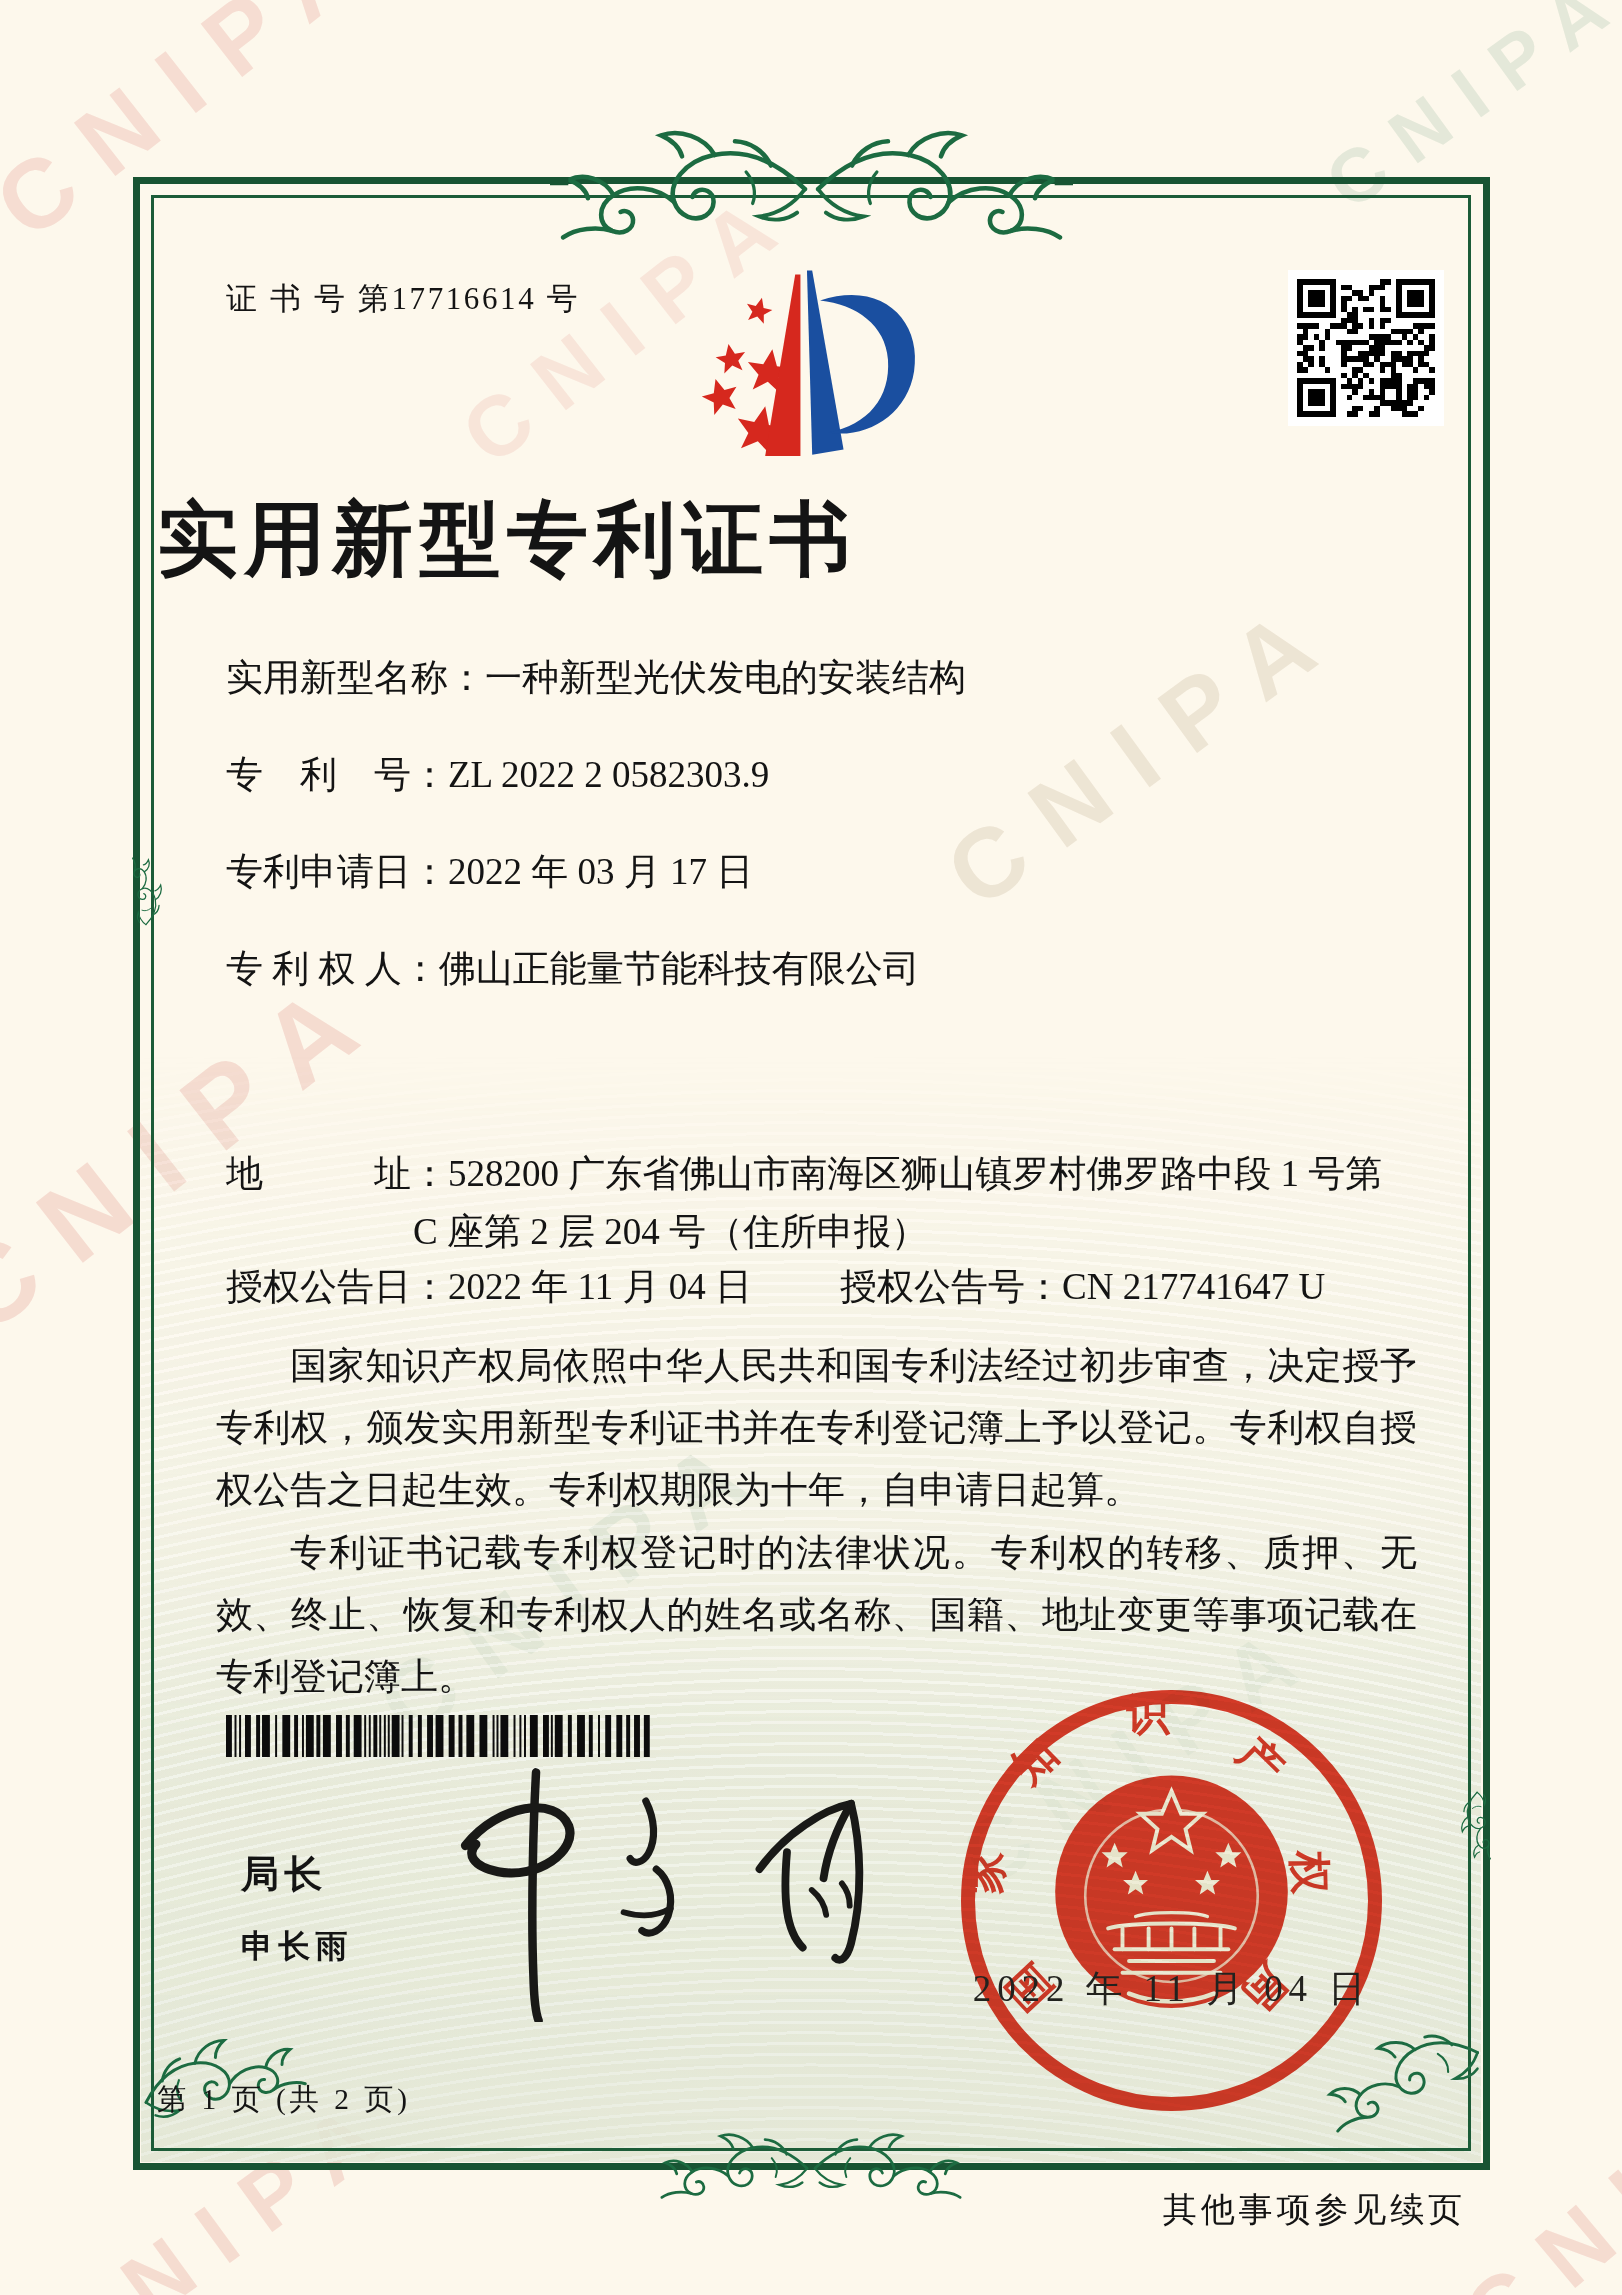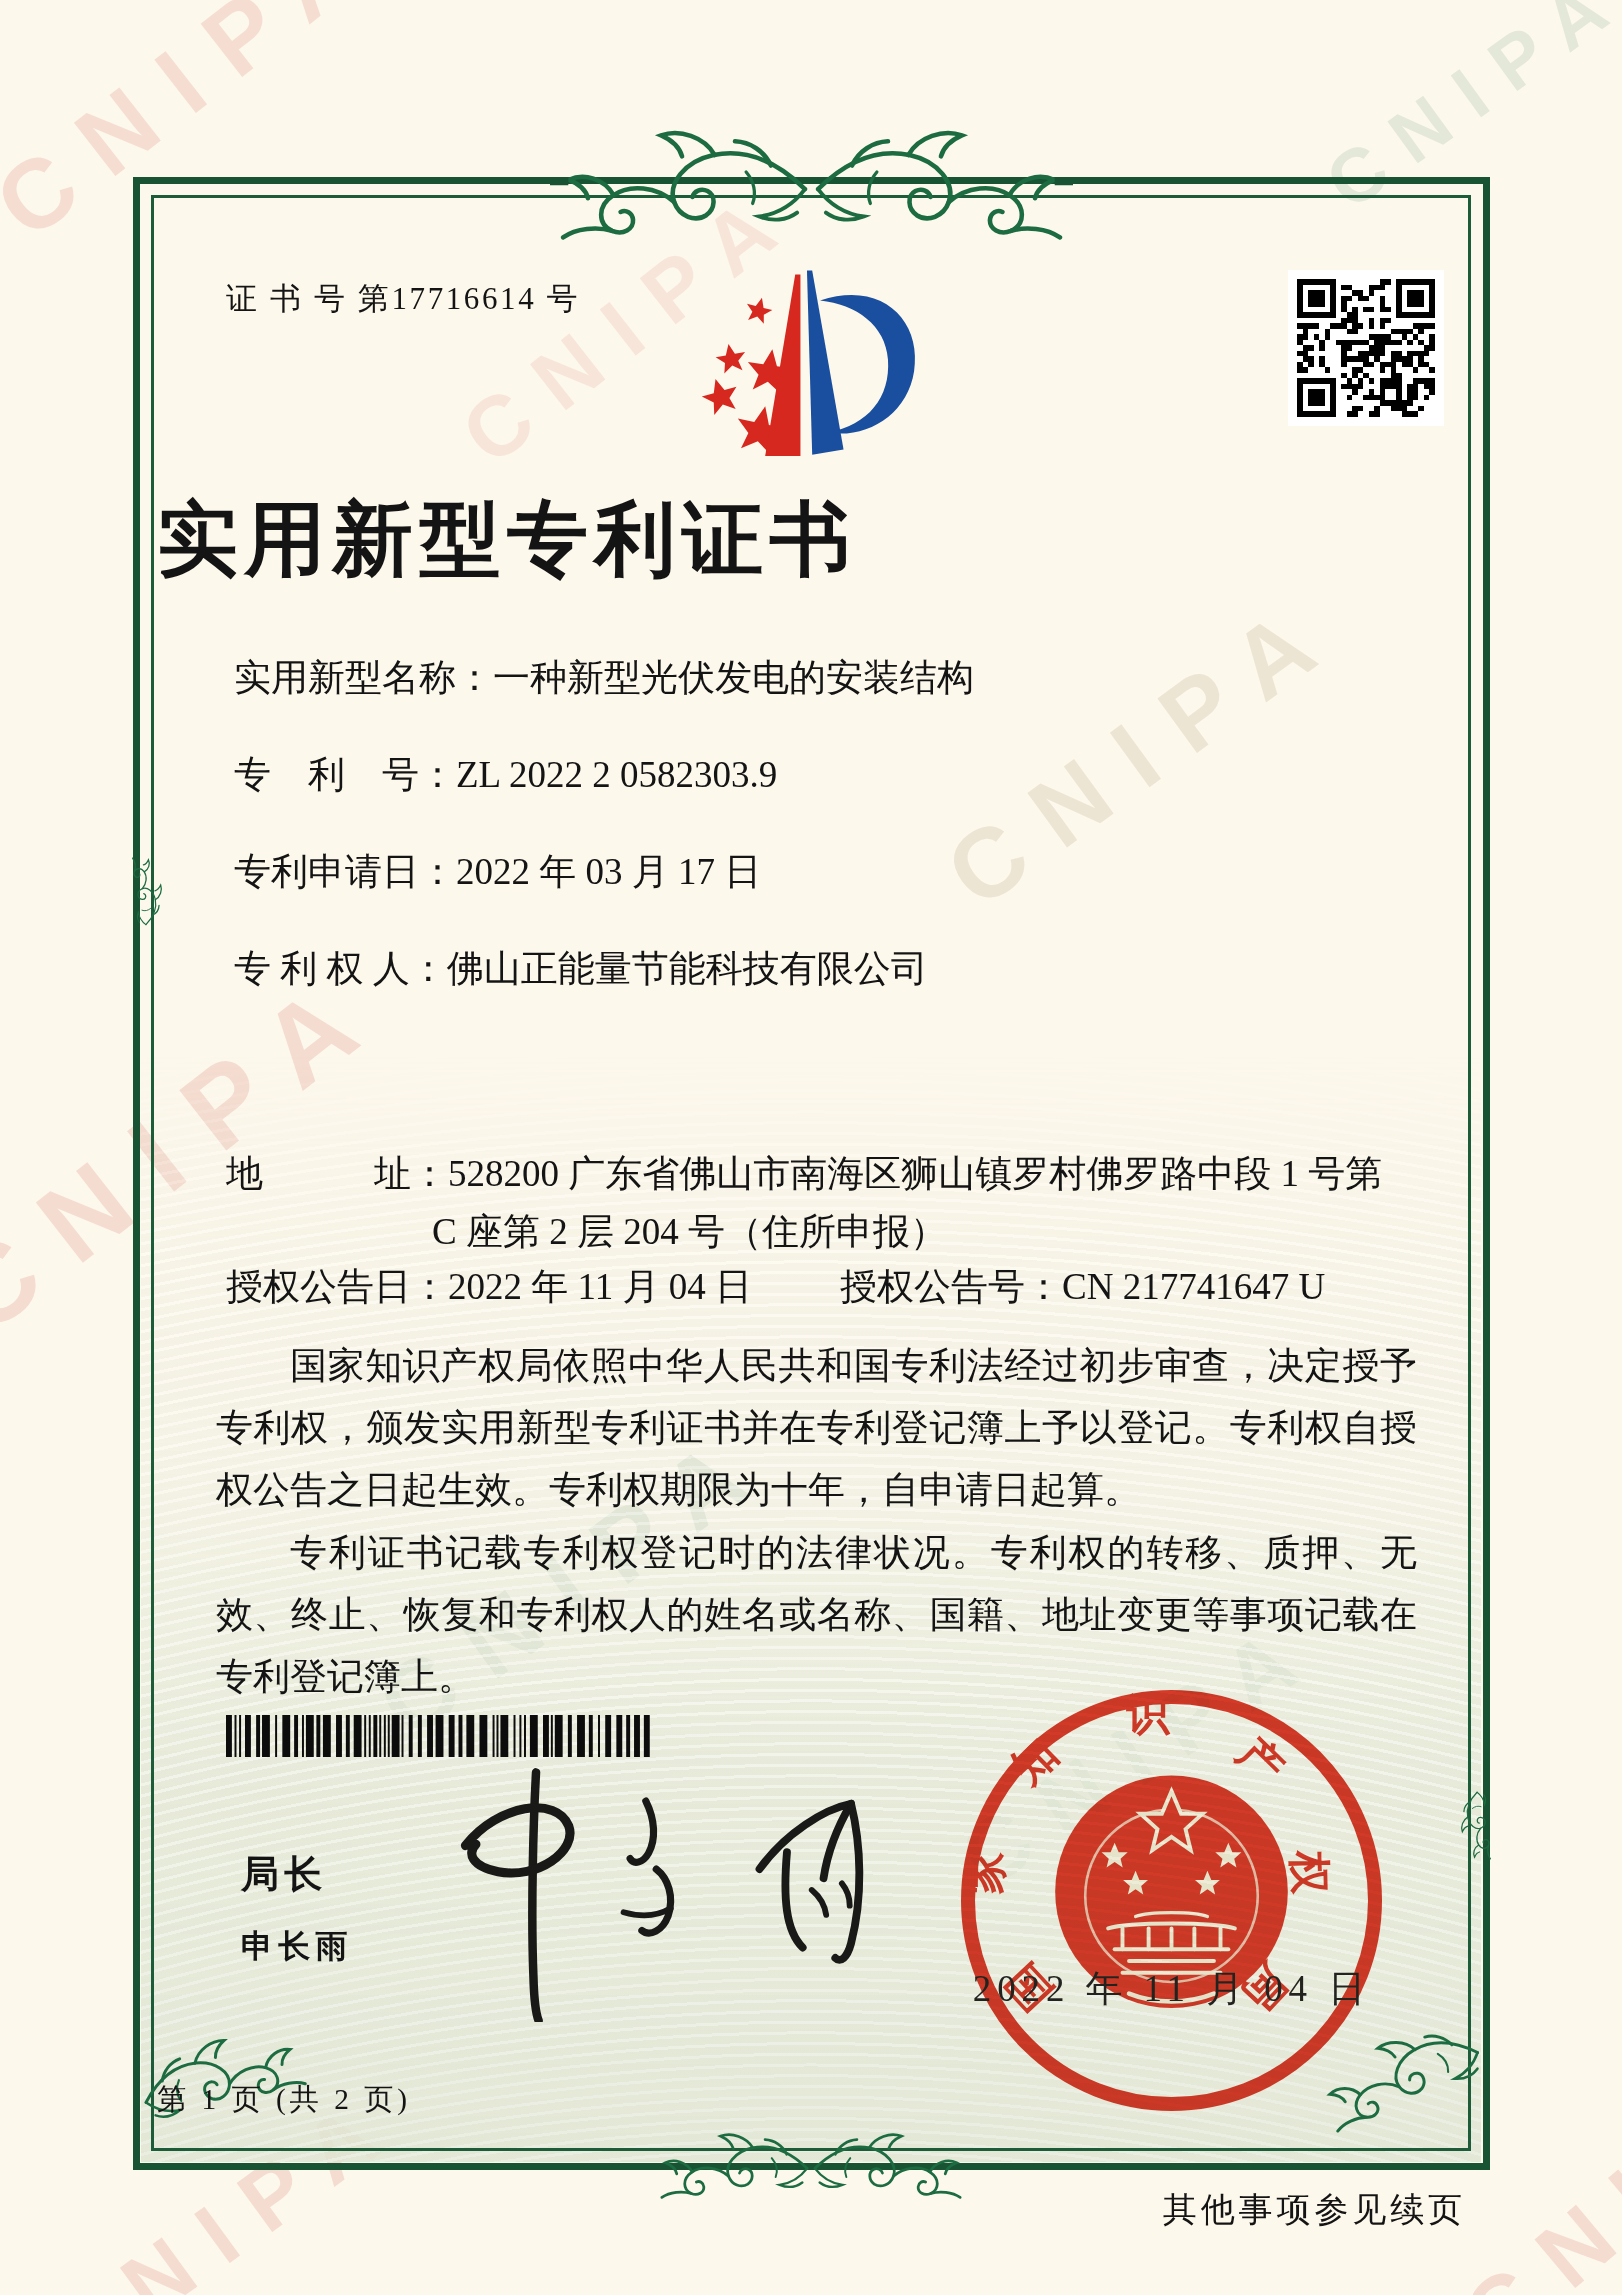--- a/index.html
+++ b/index.html
@@ -22,23 +22,23 @@
   .orn{z-index:3;}
   
   #cert-number{left:226px;top:278px;font-size:31px;letter-spacing:2.6px;z-index:4;}
   #logo{left:692px;top:260px;width:243px;height:221px;z-index:4;}
   #qr{left:1288px;top:270px;width:156px;height:156px;background:#fff;z-index:4;padding:9.2px;box-sizing:border-box;}
   #title{left:157px;top:486px;width:1309px;text-align:left;font-size:81px;font-weight:bold;
          letter-spacing:6.5px;z-index:4;}
   
   #fields{left:226px;top:653px;width:1197px;z-index:4;}
   .frow{height:97px;font-size:37px;white-space:nowrap;}
-  .flabel{display:inline;margin-left:8px;}
+  .flabel{display:inline;}
   #addr-row{left:226px;top:1149px;width:1197px;font-size:37px;z-index:4;}
-  #addr-line2{left:432px;top:1207px;font-size:37px;z-index:4;}
+  #addr-line2{left:413px;top:1207px;font-size:37px;z-index:4;}
   #grant-row{left:226px;top:1262px;font-size:37px;white-space:nowrap;z-index:4;}
   #grant-no{left:840px;top:1262px;font-size:37px;white-space:nowrap;z-index:4;}
   .para{left:216px;width:1201px;font-size:37px;line-height:62px;text-align:justify;
         text-indent:2em;z-index:4;font-family:"Liberation Serif","DejaVu Serif",serif;}
   #para1{top:1335px;}
   #para2{top:1522px;}
   
   #barcode{left:226px;top:1715px;width:429px;height:42px;z-index:4;}
   #commissioner-title{left:241px;top:1849px;font-size:38px;letter-spacing:5.2px;z-index:4;
         font-family:"Liberation Sans","DejaVu Sans",sans-serif;font-weight:bold;}

